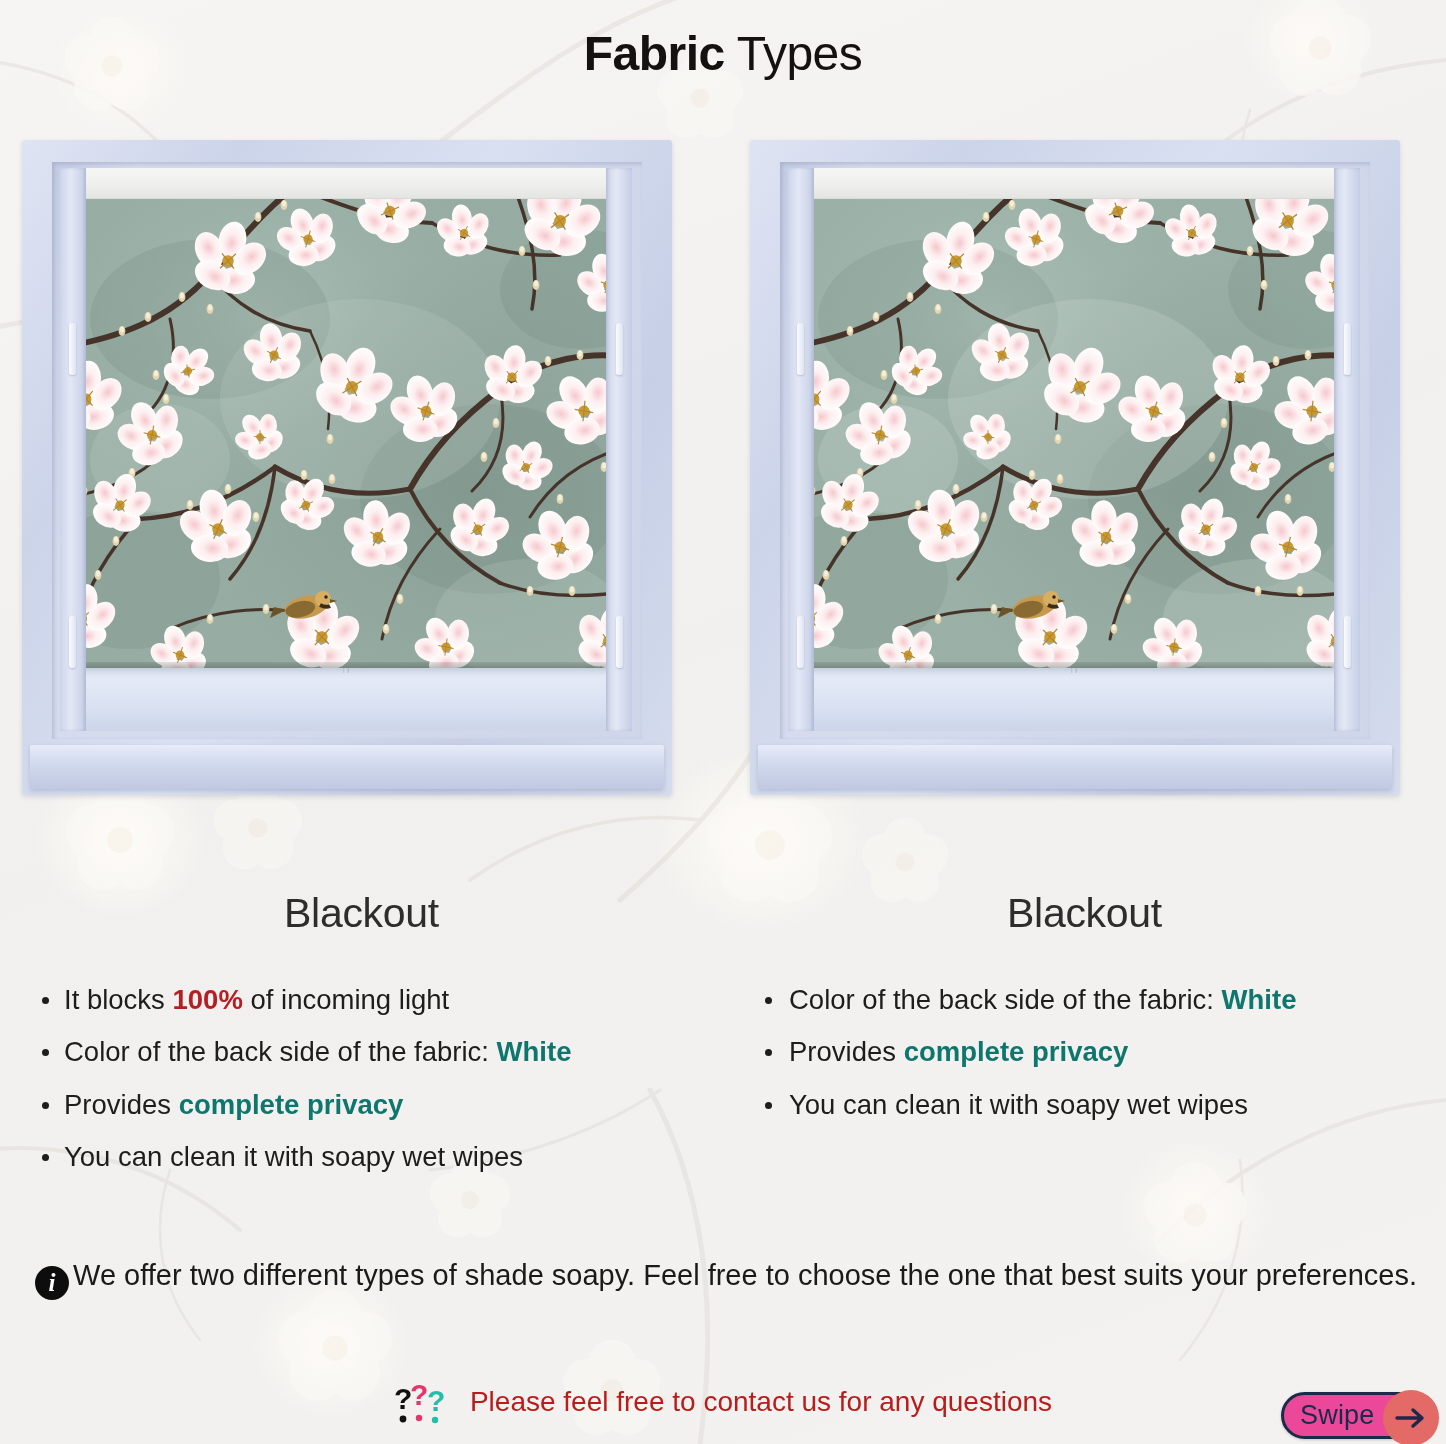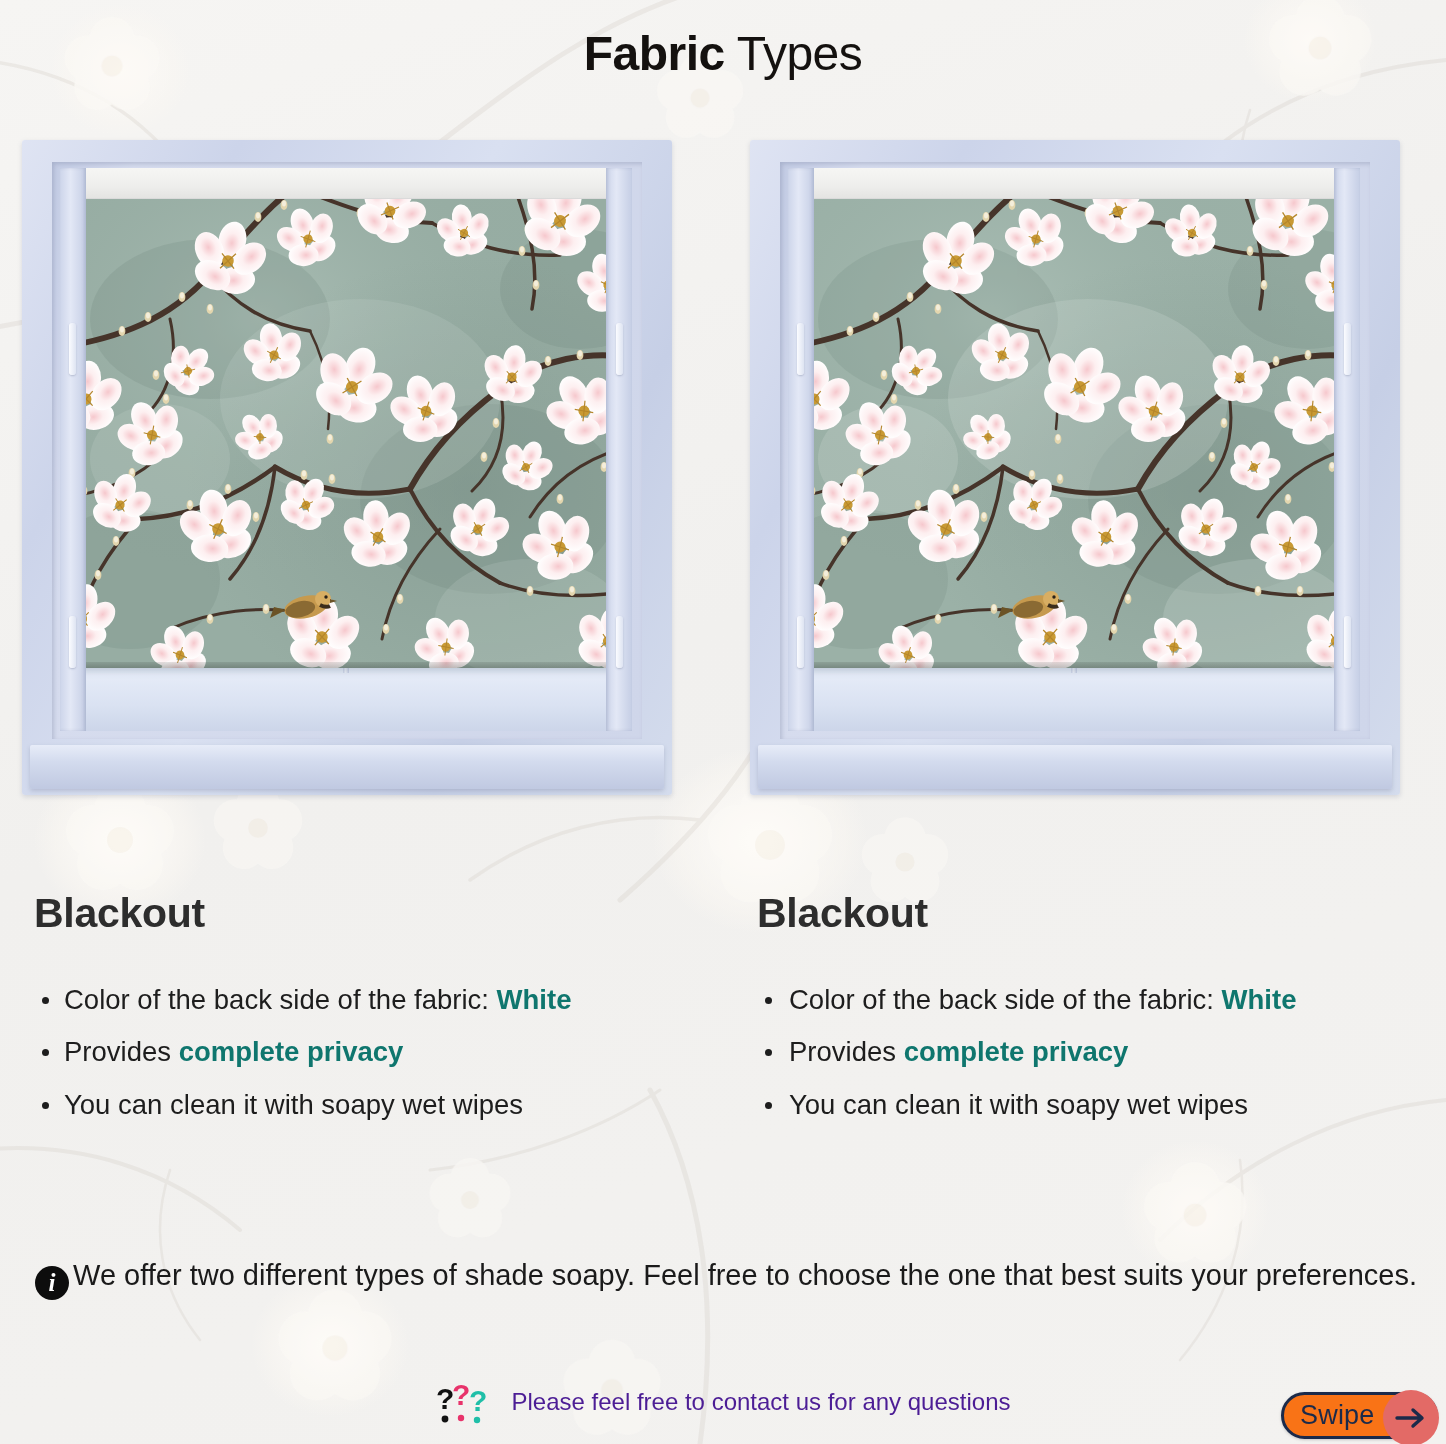--- a/index.html
+++ b/index.html
@@ -179,23 +179,23 @@
   
   .columns {
     position: absolute;
     top: 890px; left: 0;
     width: 1446px;
     z-index: 5;
     display: flex;
   }
   .col { width: 723px; padding: 0 34px; }
   .col-title {
-    text-align: left;
+    text-align: center;
     font-size: 41px;
-    font-weight: 700;
+    font-weight: 400;
     color: #2d2d2d;
     margin-bottom: 42px;
     letter-spacing: -0.3px;
   }
   .col-list { list-style: none; }
   .col-list li {
     position: relative;
     font-size: 27.5px;
     line-height: 1.5;
     color: #1d1d1d;
@@ -245,34 +245,34 @@
   .contact-row {
     position: absolute;
     top: 1379px; left: 0; right: 0;
     z-index: 5;
     display: flex;
     align-items: center;
     justify-content: center;
     gap: 14px;
   }
   .contact-text {
-    font-size: 24px;
-    color: #4c1d95;
+    font-size: 28px;
+    color: #b91c1c;
   }
   .qm-logo { width: 62px; height: 46px; display: block; }
 
   
   .swipe-btn {
     position: absolute;
     top: 1392px; right: 8px;
     z-index: 6;
     width: 157px; height: 47px;
     border: 3px solid #1b2a4a;
     border-radius: 26px;
-    background: #f97316;
+    background: #ec4899;
     display: flex;
     align-items: center;
     padding-left: 16px;
     box-shadow: 0 1px 3px rgba(0,0,0,.18);
   }
   .swipe-label {
     font-size: 27px;
     color: #1b2a4a;
     letter-spacing: .2px;
   }
@@ -742,20 +742,23 @@
     <div class="win-sill"></div>
   </div>
 </div>
 
 <div class="columns">
 
   <div class="col left">
     <div class="col-title">Blackout</div>
     <ul class="col-list">
       <li>
+        <span>It blocks </span><span class="hl-red">100%</span><span> of incoming light</span>
+      </li>
+      <li>
         <span>Color of the back side of the fabric: </span><span class="hl-bold">White</span><span></span>
       </li>
       <li>
         <span>Provides </span><span class="hl-bold">complete privacy</span><span></span>
       </li>
       <li>
         <span>You can clean it with soapy wet wipes</span>
       </li>
     </ul>
   </div>

